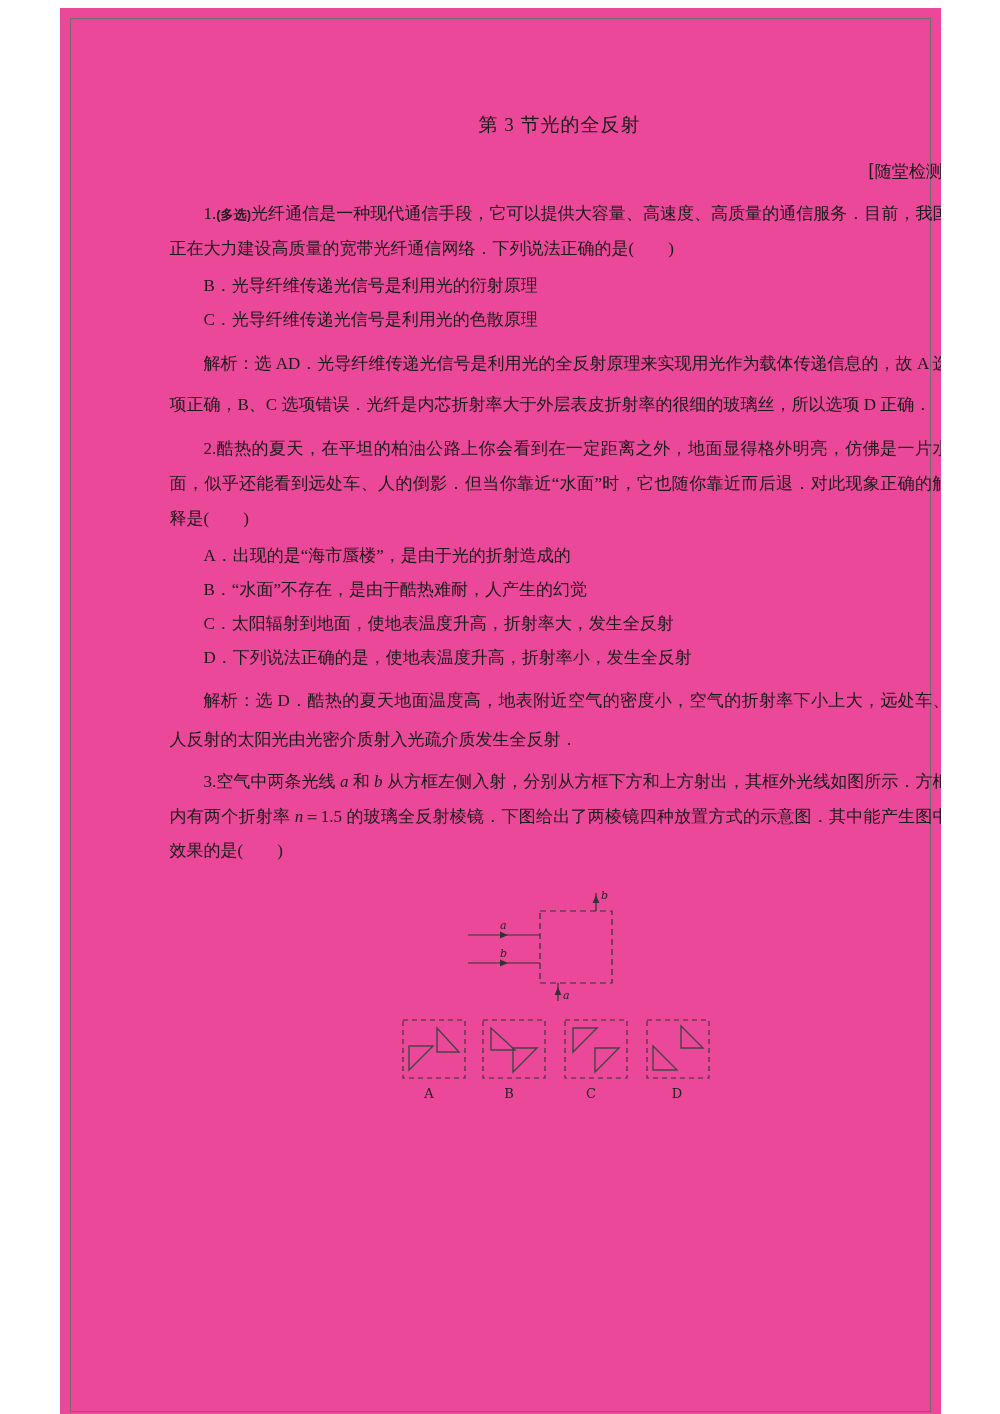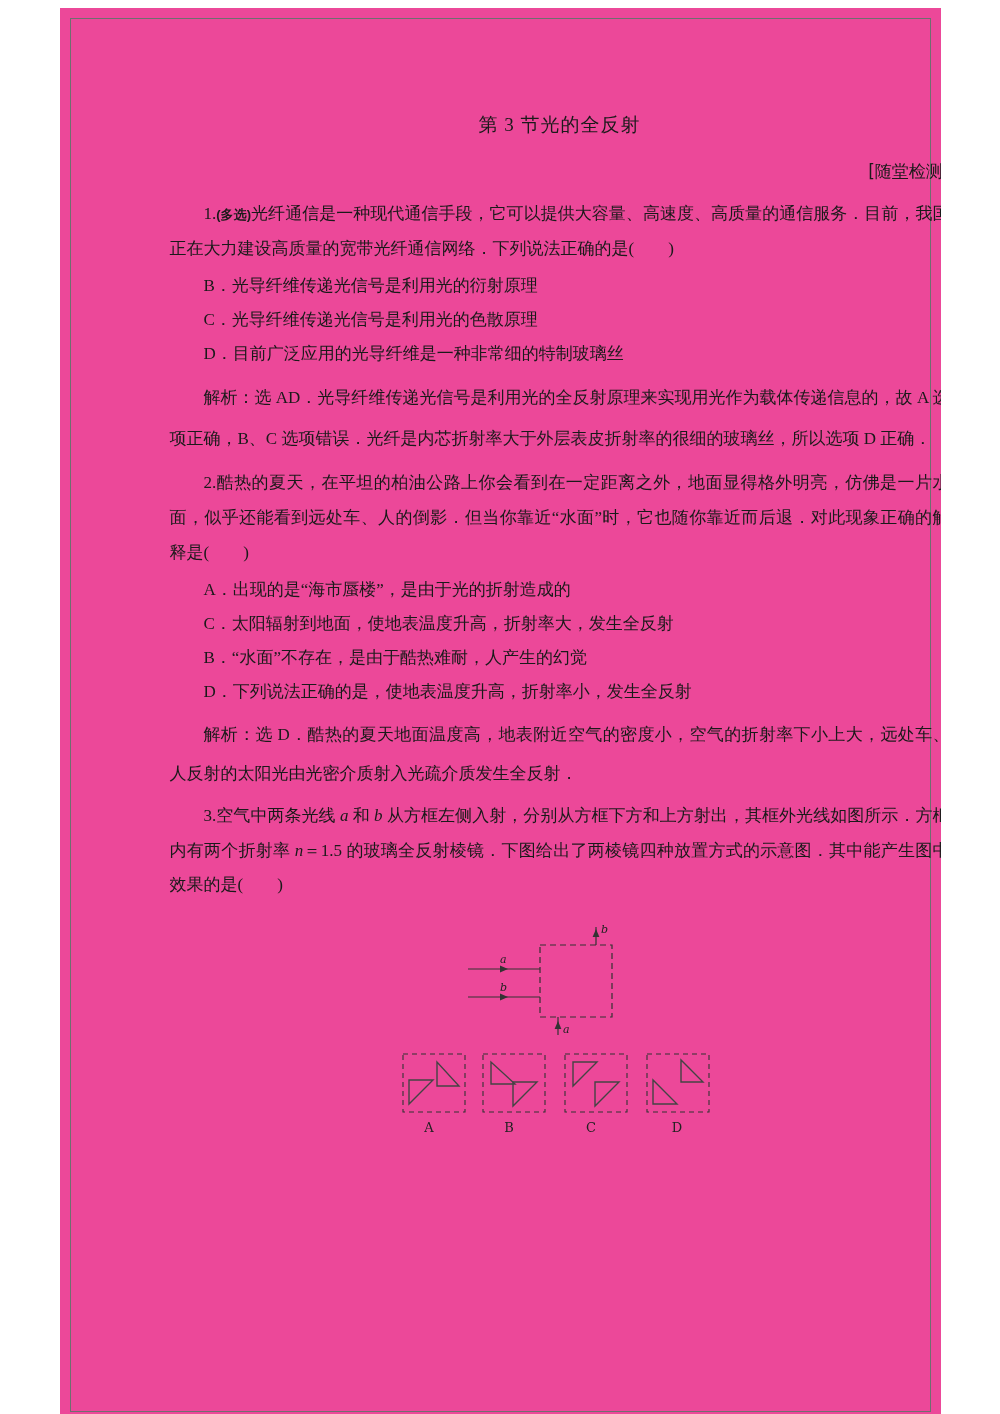--- a/index.html
+++ b/index.html
@@ -209,29 +209,28 @@
 
     <div class="chapter-title">第 3 节光的全反射</div>
 
 
     <div class="section-head">[随堂检测]</div>
 
     <div>
       <p class="q-stem"><span>1.</span><span class="multi-tag">(多选)</span><span>光纤通信是一种现代通信手段，它可以提供大容量、高速度、高质量的通信服务．目前，我国正在大力建设高质量的宽带光纤通信网络．下列说法正确的是(　　)</span></p>
       <p class="opt">B．光导纤维传递光信号是利用光的衍射原理</p>
       <p class="opt">C．光导纤维传递光信号是利用光的色散原理</p>
-      <p class="opt">D．目前广泛应用的光导纤维是一种非常细的特制玻璃丝</p>
       <p class="explain">解析：选 AD．光导纤维传递光信号是利用光的全反射原理来实现用光作为载体传递信息的，故 A 选项正确，B、C 选项错误．光纤是内芯折射率大于外层表皮折射率的很细的玻璃丝，所以选项 D 正确．</p>
     </div>
 
     <div>
       <p class="q-stem"><span>2.</span><span>酷热的夏天，在平坦的柏油公路上你会看到在一定距离之外，地面显得格外明亮，仿佛是一片水面，似乎还能看到远处车、人的倒影．但当你靠近“水面”时，它也随你靠近而后退．对此现象正确的解释是(　　)</span></p>
       <p class="opt">A．出现的是“海市蜃楼”，是由于光的折射造成的</p>
+      <p class="opt">B．“水面”不存在，是由于酷热难耐，人产生的幻觉</p>
       <p class="opt">C．太阳辐射到地面，使地表温度升高，折射率大，发生全反射</p>
-      <p class="opt">B．“水面”不存在，是由于酷热难耐，人产生的幻觉</p>
       <p class="opt">D．下列说法正确的是，使地表温度升高，折射率小，发生全反射</p>
       <p class="explain tight">解析：选 D．酷热的夏天地面温度高，地表附近空气的密度小，空气的折射率下小上大，远处车、人反射的太阳光由光密介质射入光疏介质发生全反射．</p>
     </div>
 
     <div>
       <p class="q-stem"><span>3.</span><span>空气中两条光线 </span><em class="var">a</em><span> 和 </span><em class="var">b</em><span> 从方框左侧入射，分别从方框下方和上方射出，其框外光线如图所示．方框内有两个折射率 </span><em class="var">n</em><span>＝1.5</span><span> 的玻璃全反射棱镜．下图给出了两棱镜四种放置方式的示意图．其中能产生图中效果的是(　　)</span></p>
 
       <div class="fig-main">
         <svg width="200" height="125" viewBox="0 0 200 125">
 

